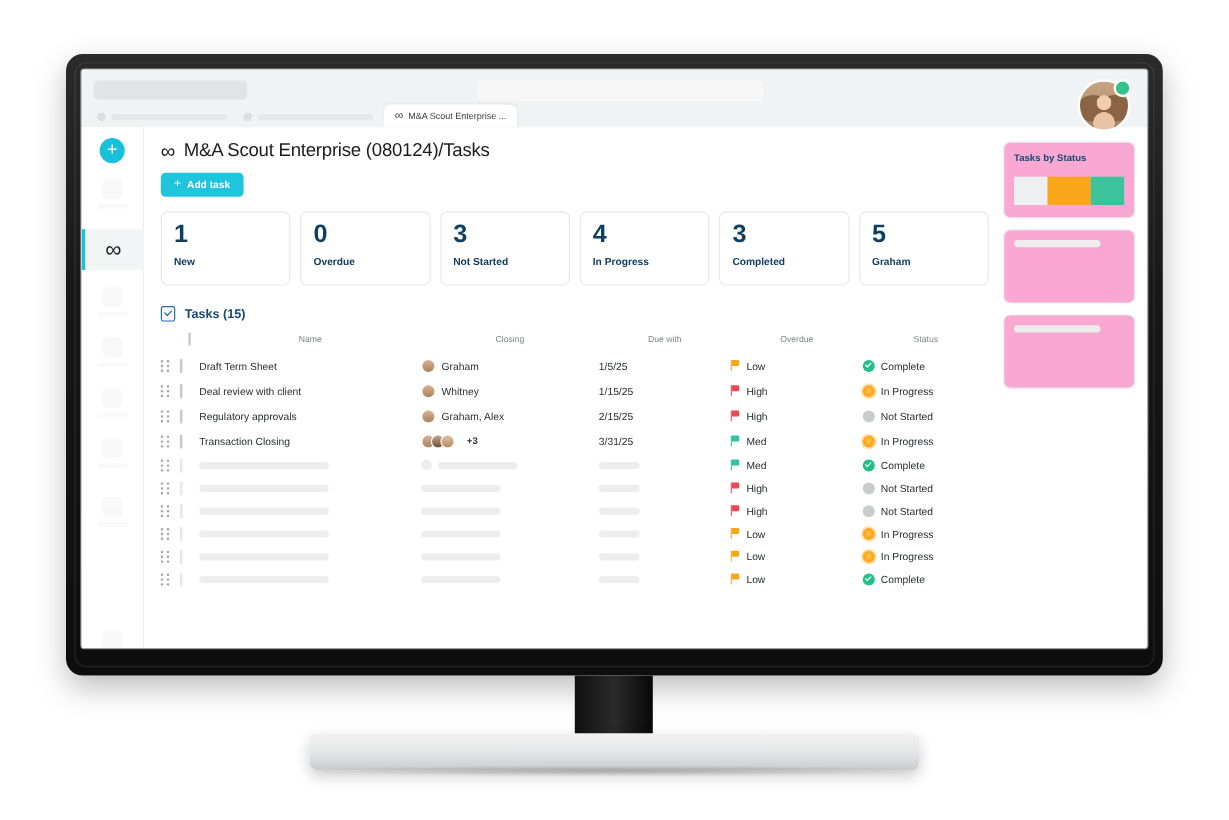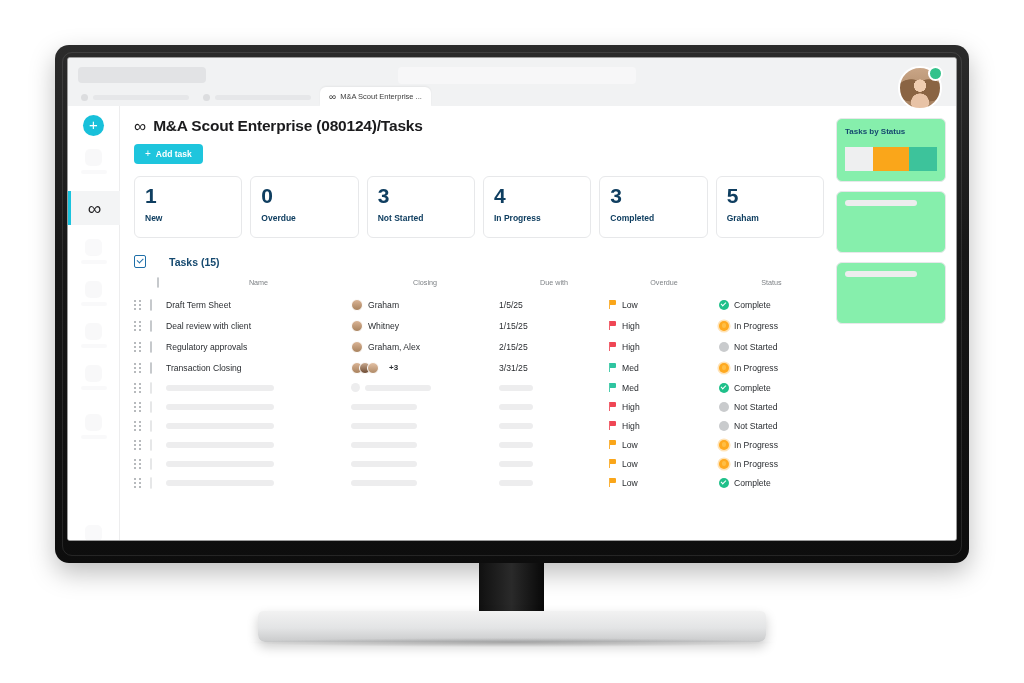--- a/index.html
+++ b/index.html
@@ -109,40 +109,40 @@
     background: #f3f4f5; display: flex; align-items: center; justify-content: center;
     margin-bottom: 14px;
   }
   #rail-active-accent { position: absolute; left: 0; top: 0; width: 3px; height: 100%; background: #19c3de; }
   #rail-active-item .inf-glyph { font-size: 19px; color: #1d1d1f; }
 
   
   #main-area { flex: 1; display: flex; min-width: 0; }
   #content-col { flex: 1; min-width: 0; padding: 11px 12px 0 14px; }
   #page-header { display: flex; align-items: center; gap: 7px; }
-  #page-title { font-size: 15.5px; font-weight: 700; color: #1b1b1d; letter-spacing: -.2px; white-space: nowrap; }
+  #page-title { font-size: 15.5px; font-weight: 400; color: #1b1b1d; letter-spacing: -.2px; white-space: nowrap; }
   #page-title-icon { font-size: 17px; color: #1b1b1d; line-height: 1; }
   #add-task-button {
     margin-top: 9px; display: inline-flex; align-items: center; gap: 5px;
     background: #1ec5dd; color: #fff; font-size: 8.5px; font-weight: 700;
     padding: 5px 11px; border-radius: 4px; border: none; cursor: pointer;
   }
   #add-task-plus { font-size: 10px; font-weight: 400; line-height: 1; }
 
   
   #stat-cards { display: flex; gap: 8px; margin-top: 12px; }
   .stat-card {
     flex: 1; background: #fff; border: 1px solid #e7e8ea; border-radius: 6px;
     padding: 8px 10px 10px 10px; height: 62px;
   }
   .stat-value { font-size: 21px; font-weight: 700; color: #0f3e60; line-height: 1.05; }
   .stat-label { font-size: 8.5px; color: #0f3e60; font-weight: 600; margin-top: 6px; }
 
   
-  #tasks-heading { display: flex; align-items: center; gap: 23px; margin-top: 17px; }
+  #tasks-heading { display: flex; align-items: center; gap: 8px; margin-top: 17px; }
   #tasks-clipboard-icon { width: 12px; height: 13px; border: 1.4px solid #1f6fa8; border-radius: 2px; position: relative; }
   #tasks-clipboard-icon::after {
     content: ""; position: absolute; left: 2.4px; top: 2.2px;
     width: 5px; height: 2.6px; border-left: 1.4px solid #1f6fa8; border-bottom: 1.4px solid #1f6fa8;
     transform: rotate(-45deg);
   }
   #tasks-heading-label { font-size: 10.5px; font-weight: 700; color: #15496f; }
 
   table#tasks-table { width: 100%; border-collapse: collapse; margin-top: 10px; table-layout: fixed; }
   table#tasks-table th { text-align: center; font-size: 7.2px; font-weight: 400; color: #7e8286; padding-bottom: 7px; }
@@ -192,21 +192,21 @@
 
   
   .sk { background: #ededee; border-radius: 3px; height: 6px; display: block; }
   .sk-name { width: 108px; }
   .sk-assignee { width: 66px; }
   .sk-due { width: 34px; }
   .sk-circle { width: 9px; height: 9px; border-radius: 50%; background: #ededee; flex: none; }
 
   
   #right-sidebar { width: 120px; flex: none; padding: 12px 10px 0 0; }
-  .side-card { background: #86efac; border: 1px solid #e7e8ea; border-radius: 6px; padding: 8px 8px 10px 8px; margin-bottom: 9px; }
+  .side-card { background: #f9a8d4; border: 1px solid #e7e8ea; border-radius: 6px; padding: 8px 8px 10px 8px; margin-bottom: 9px; }
   .side-card-title { font-size: 8px; font-weight: 700; color: #15496f; margin-bottom: 11px; }
   .stacked-bar { display: flex; height: 24px; width: 100%; overflow: hidden; }
   .stacked-bar span { display: block; height: 100%; }
   .side-card.empty { height: 62px; }
   .side-card.empty .sk { width: 72px; height: 6px; }
 </style>
 </head>
 <body>
 
 <div id="monitor-frame">

